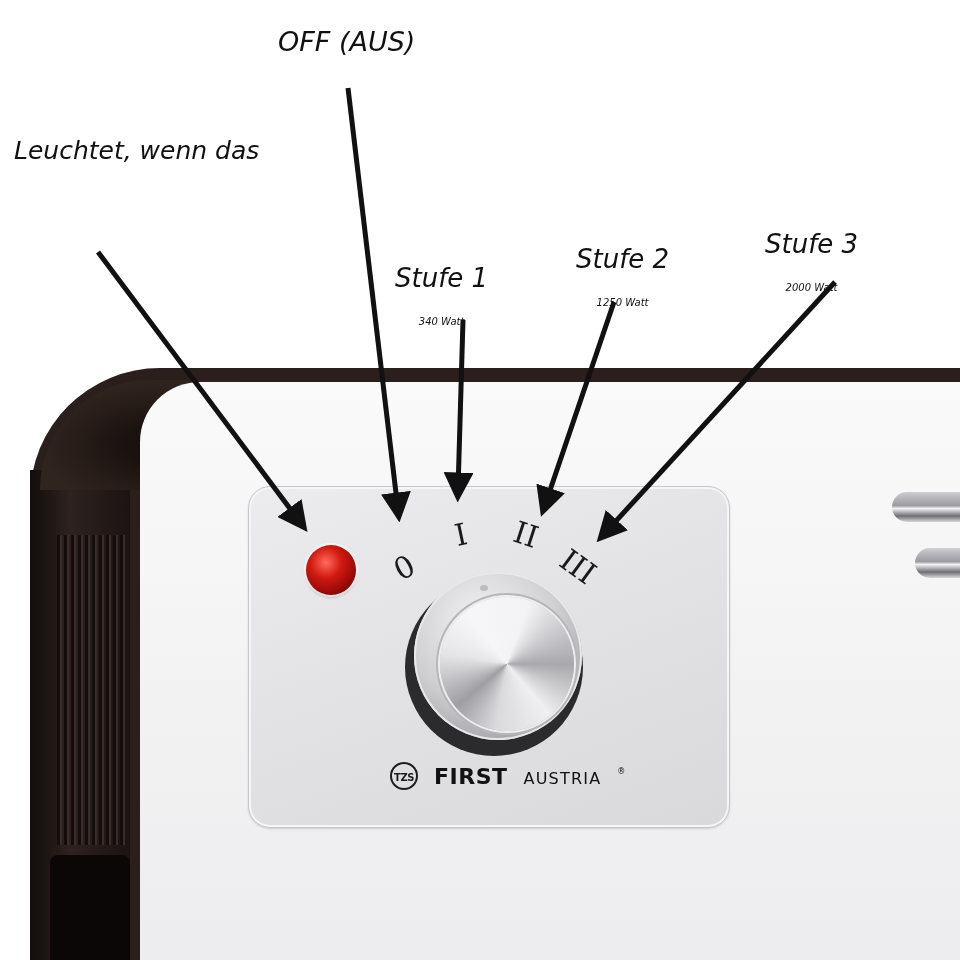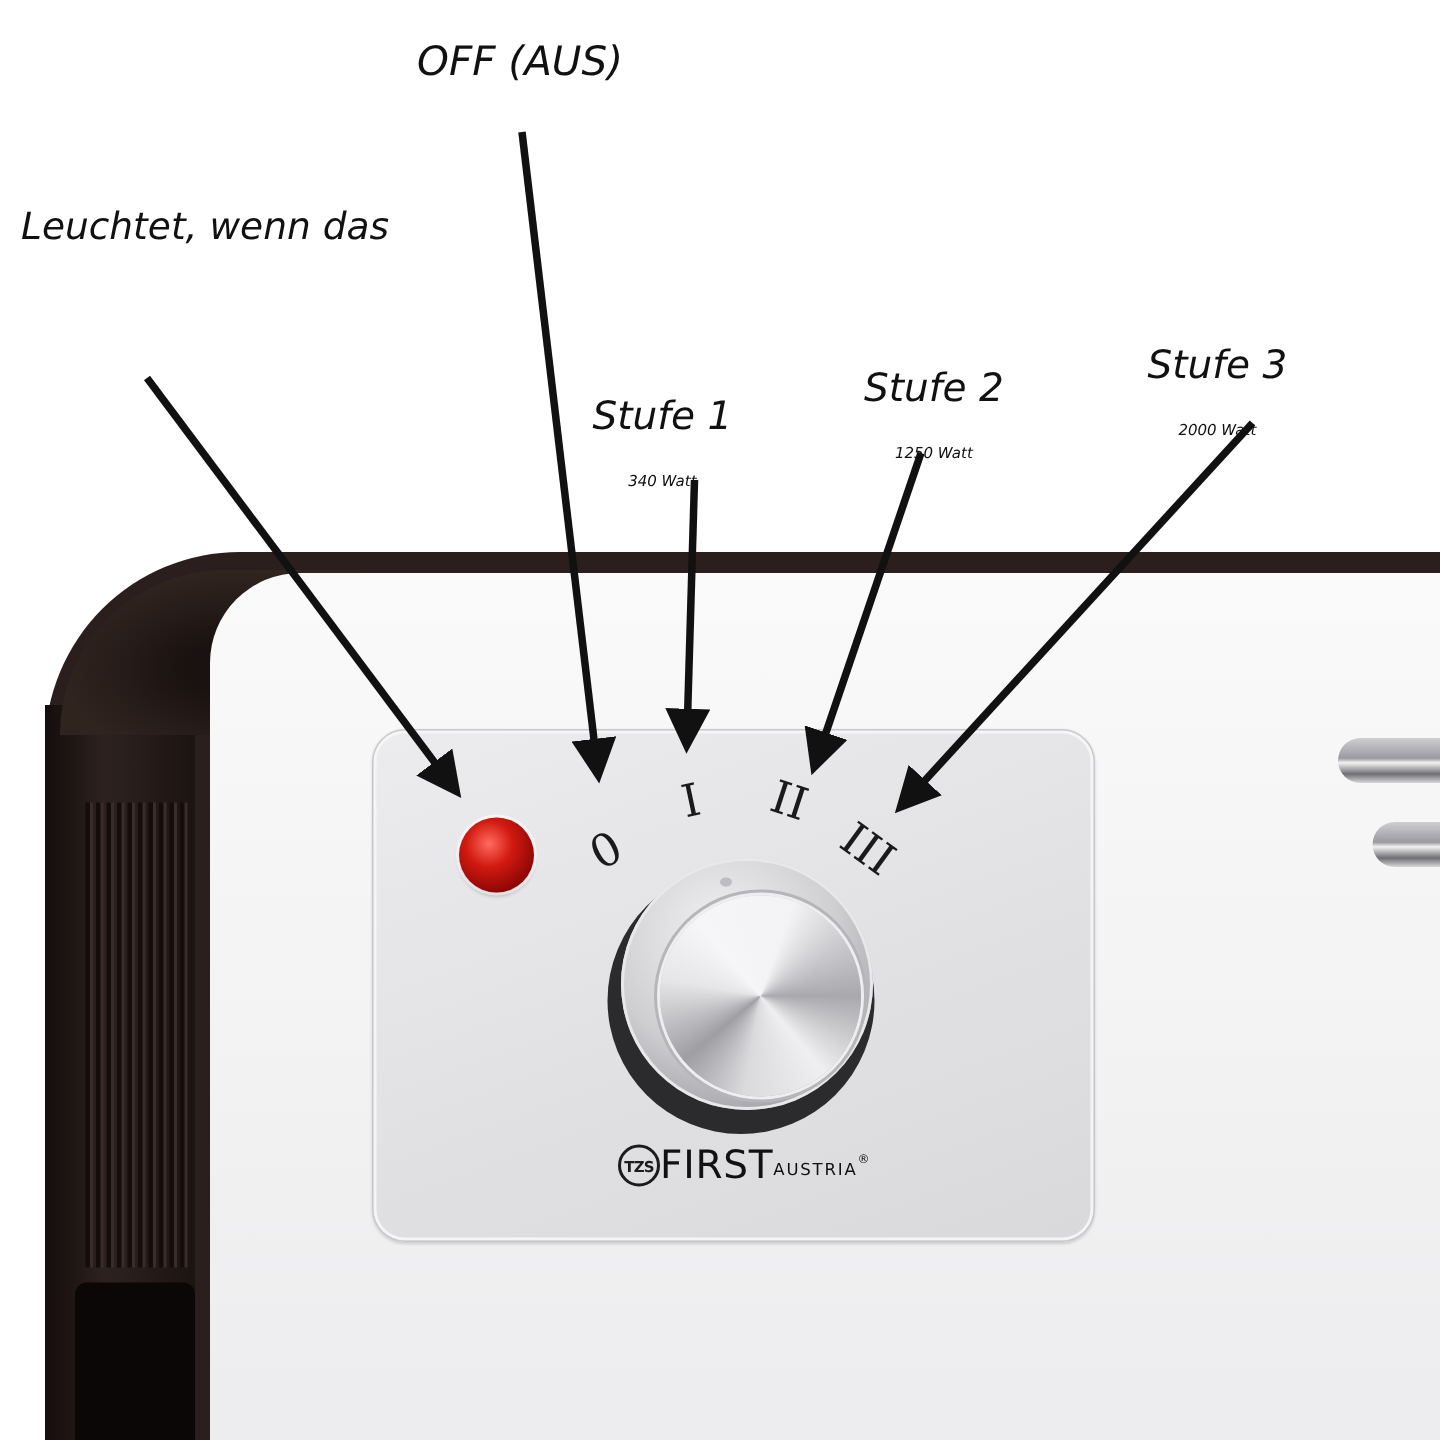--- a/index.html
+++ b/index.html
@@ -46,26 +46,26 @@
   #knob-ring { left:414px; top:572px; width:168px; height:168px; border-radius:50%;
                background:radial-gradient(circle at 40% 30%, #f2f2f4 0%, #cfcfd2 50%, #9d9da2 85%, #7a7a80 100%);
                box-shadow:inset 0 0 0 2px #e8e8ea; }
   #knob-cap { left:440px; top:597px; width:134px; height:134px; border-radius:50%;
               background:conic-gradient(from 20deg, #f3f3f5, #c7c7cb 40deg, #a9a9ad 70deg, #efeff1 120deg,
                 #dadadd 170deg, #9e9ea3 210deg, #e6e6e8 260deg, #f6f6f8 300deg, #f3f3f5);
               box-shadow:0 0 0 2px #eeeef0, 0 0 0 4px #b6b6ba; }
   #knob-marker { left:480px; top:585px; width:8px; height:6px; border-radius:50%; background:#bdbdc1; }
 
   
-  #brand { left:412px; top:762px; display:flex; align-items:center; gap:0; }
+  #brand { left:390px; top:762px; display:flex; align-items:center; gap:16px; }
   #brand-logo-circle { width:28px; height:28px; border:2px solid #1b1b1b; border-radius:50%;
              font-size:10px; line-height:28px; text-align:center; color:#1b1b1b; letter-spacing:-0.5px;
              box-sizing:border-box; font-weight:bold; }
-  #brand-name { font-family:"DejaVu Sans", sans-serif; font-weight:normal; font-size:26px; color:#111; letter-spacing:0.5px;text-align:right; }
-  #brand-sub { font-family:"DejaVu Sans", sans-serif; font-size:11px; color:#111; letter-spacing:1.2px; margin-top:4px; }
+  #brand-name { font-family:"DejaVu Sans", sans-serif; font-weight:bold; font-size:22px; color:#111; letter-spacing:0.5px;text-align:right; }
+  #brand-sub { font-family:"DejaVu Sans", sans-serif; font-size:16px; color:#111; letter-spacing:1.2px; margin-top:4px; }
   #brand-reg { font-size:8px; margin-top:-10px; color:#111; }
 
   
   #label-power { left:14px; top:132px; font-size:25px; line-height:37px; }
   #label-off { left:278px; top:26px; font-size:27px; }
   .stufe-title { font-size:26px; line-height:28px; }
   .stufe-watt { font-size:10px; line-height:12px; text-align:center;margin-top:24px; }
 </style>
 </head>
 <body>

